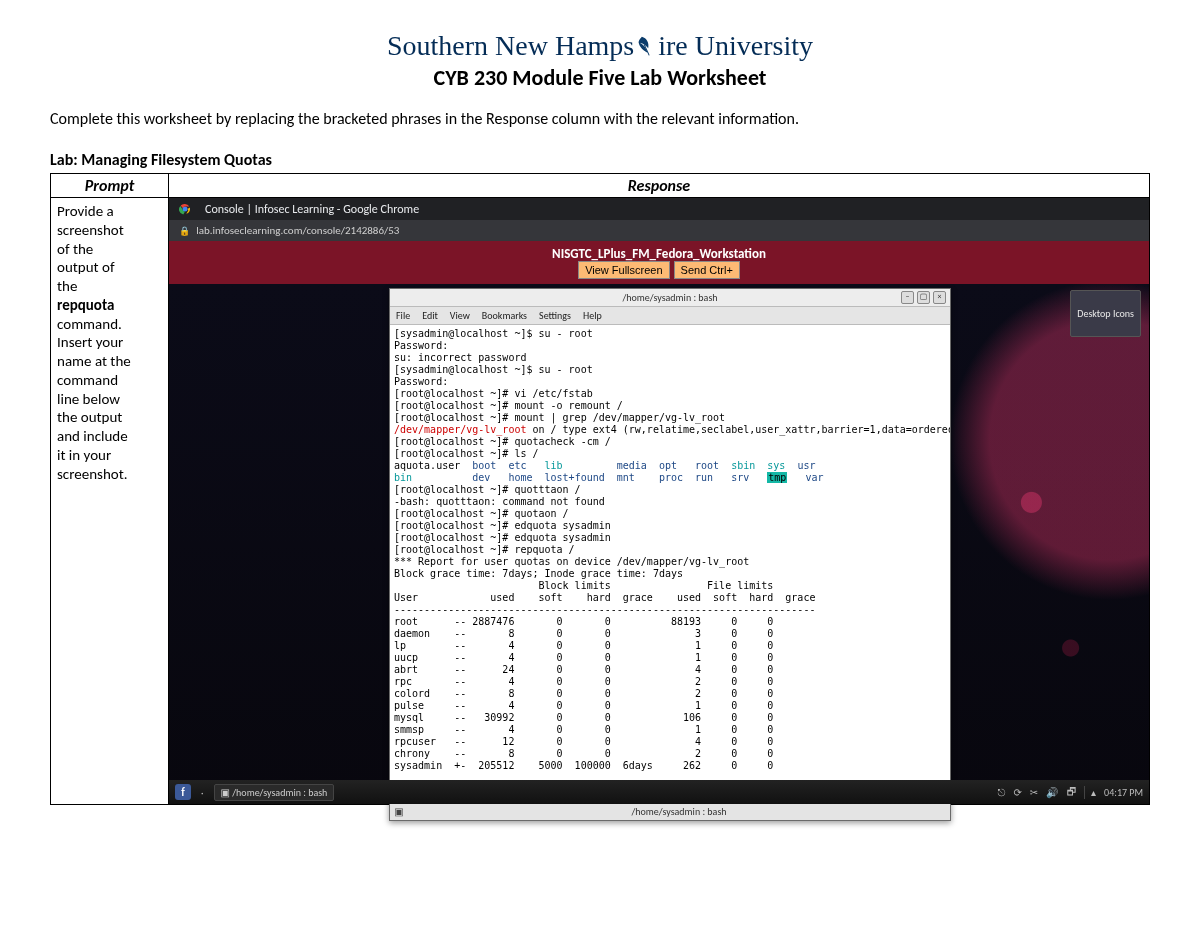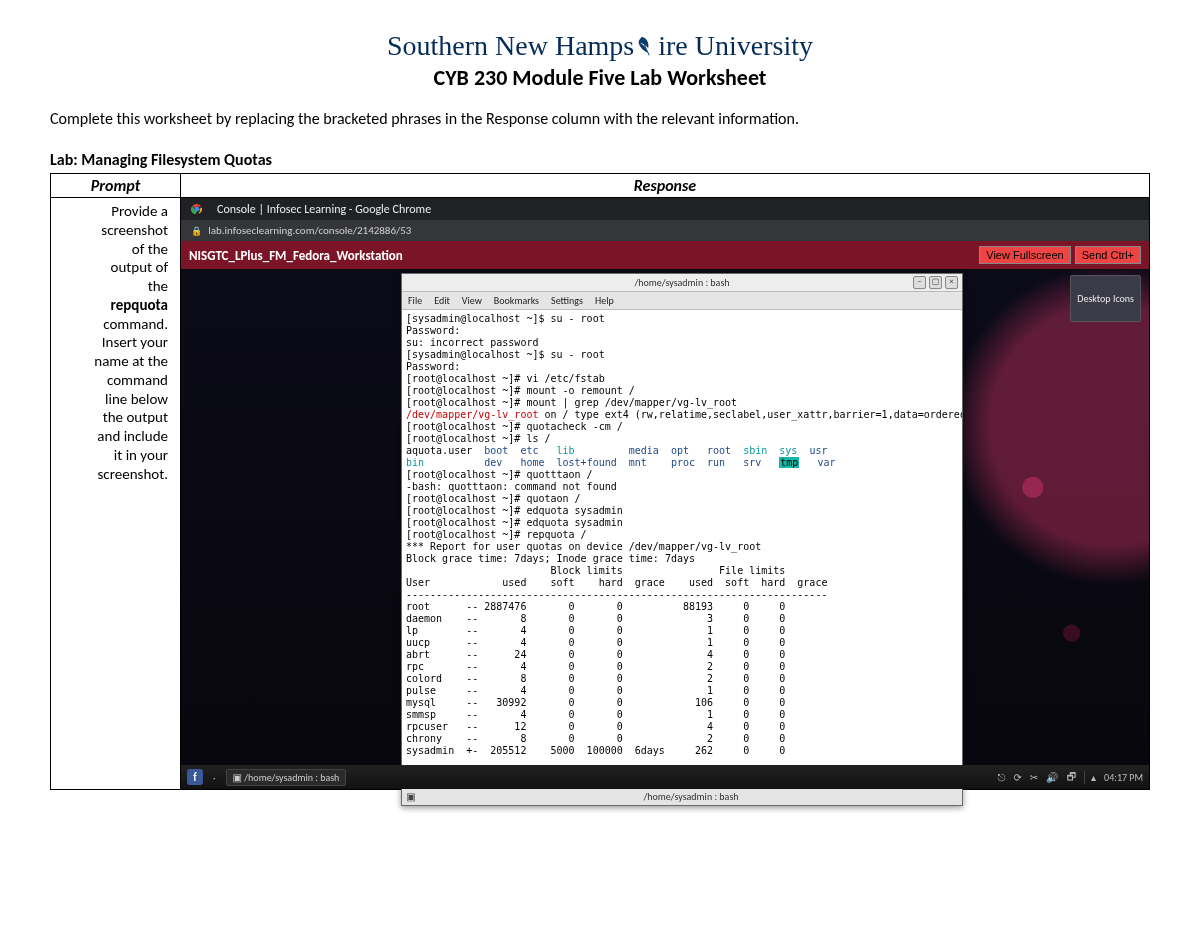--- a/index.html
+++ b/index.html
@@ -6,30 +6,30 @@
   .page { padding:30px 50px 40px; }
   .logo-wrap { text-align:center; margin-bottom:2px; }
   .logo-text { font-family:"Times New Roman",serif; font-size:28px; font-weight:400; color:#042c56; display:inline-flex; align-items:baseline; gap:2px;}
   .leaf { display:inline-block; transform:translateY(2px) rotate(-20deg); }
   .title { text-align:center; font-weight:bold; font-size:22px; margin:2px 0 18px;}
   .instructions { font-size:16px; margin-bottom:22px; }
   .lab-label { font-weight:bold; font-size:16px; margin-bottom:4px; }
   table.ws { border-collapse:collapse; width:100%; }
   table.ws th, table.ws td { border:1px solid #000; vertical-align:top; }
   table.ws th { font-weight:bold; font-size:16px; padding:2px 0; text-align:center; background:#fff;font-style:italic;}
-  .prompt-col { width:105px; font-size:15px; padding:4px 12px; line-height:1.25;text-align:right; }
+  .prompt-col { width:105px; font-size:15px; padding:4px 6px; line-height:1.25; }
   .resp-col { padding:0; background:#000; }
   .chrome-frame { width:100%; }
   .chrome-title { background:#202124; color:#e8eaed; font-size:12px; padding:4px 10px; display:flex; align-items:center; gap:14px;}
   .chrome-title svg{display:block}
   .chrome-addr { background:#35363a; color:#cfcfcf; font-size:11px; padding:4px 10px; display:flex; align-items:center; gap:6px;}
   .lock{font-size:9px}
-  .toolbar { background:#7b1427; color:#fff; display:flex; align-items:center; justify-content:space-between; padding:5px 8px; font-size:13px; font-weight:bold;}
+  .toolbar { background:#7b1427; color:#fff; display:flex; align-items:center; justify-content:space-between; padding:5px 8px; font-size:13px; font-weight:bold;flex-direction:column;}
   .toolbar .right{display:flex; gap:4px; align-items:center;}
-  .tbtn { background:#ef4444; color:#000; border:1px solid #888; font-size:11px; padding:2px 6px; font-weight:normal; cursor:pointer;}
+  .tbtn { background:#fdba74; color:#000; border:1px solid #888; font-size:11px; padding:2px 6px; font-weight:normal; cursor:pointer;}
   .desk { position:relative; background:
     radial-gradient(circle at 88% 42%, rgba(255,60,120,.35) 0 10px, transparent 11px),
     radial-gradient(circle at 92% 70%, rgba(200,30,80,.25) 0 8px, transparent 9px),
     radial-gradient(circle at 96% 30%, rgba(255,60,120,.35) 0 120px, transparent 160px),
     linear-gradient(#0b0b18,#08070e);
     height:520px; }
   .desk-icons { position:absolute; right:8px; top:6px; background:#3a3a48; color:#e8e8e8; font-size:10px; padding:16px 6px; border:1px solid #555; border-radius:2px;}
   .termwin { position:absolute; left:220px; top:4px; width:560px; background:#ededed; border:1px solid #6a6a6a; box-shadow:0 2px 6px rgba(0,0,0,.4); }
   .term-titlebar { display:flex; align-items:center; justify-content:center; position:relative; font-size:10px; padding:2px 0; color:#333; border-bottom:1px solid #bbb;}
   .wbtns{position:absolute; right:4px; top:2px; display:flex; gap:3px;}

